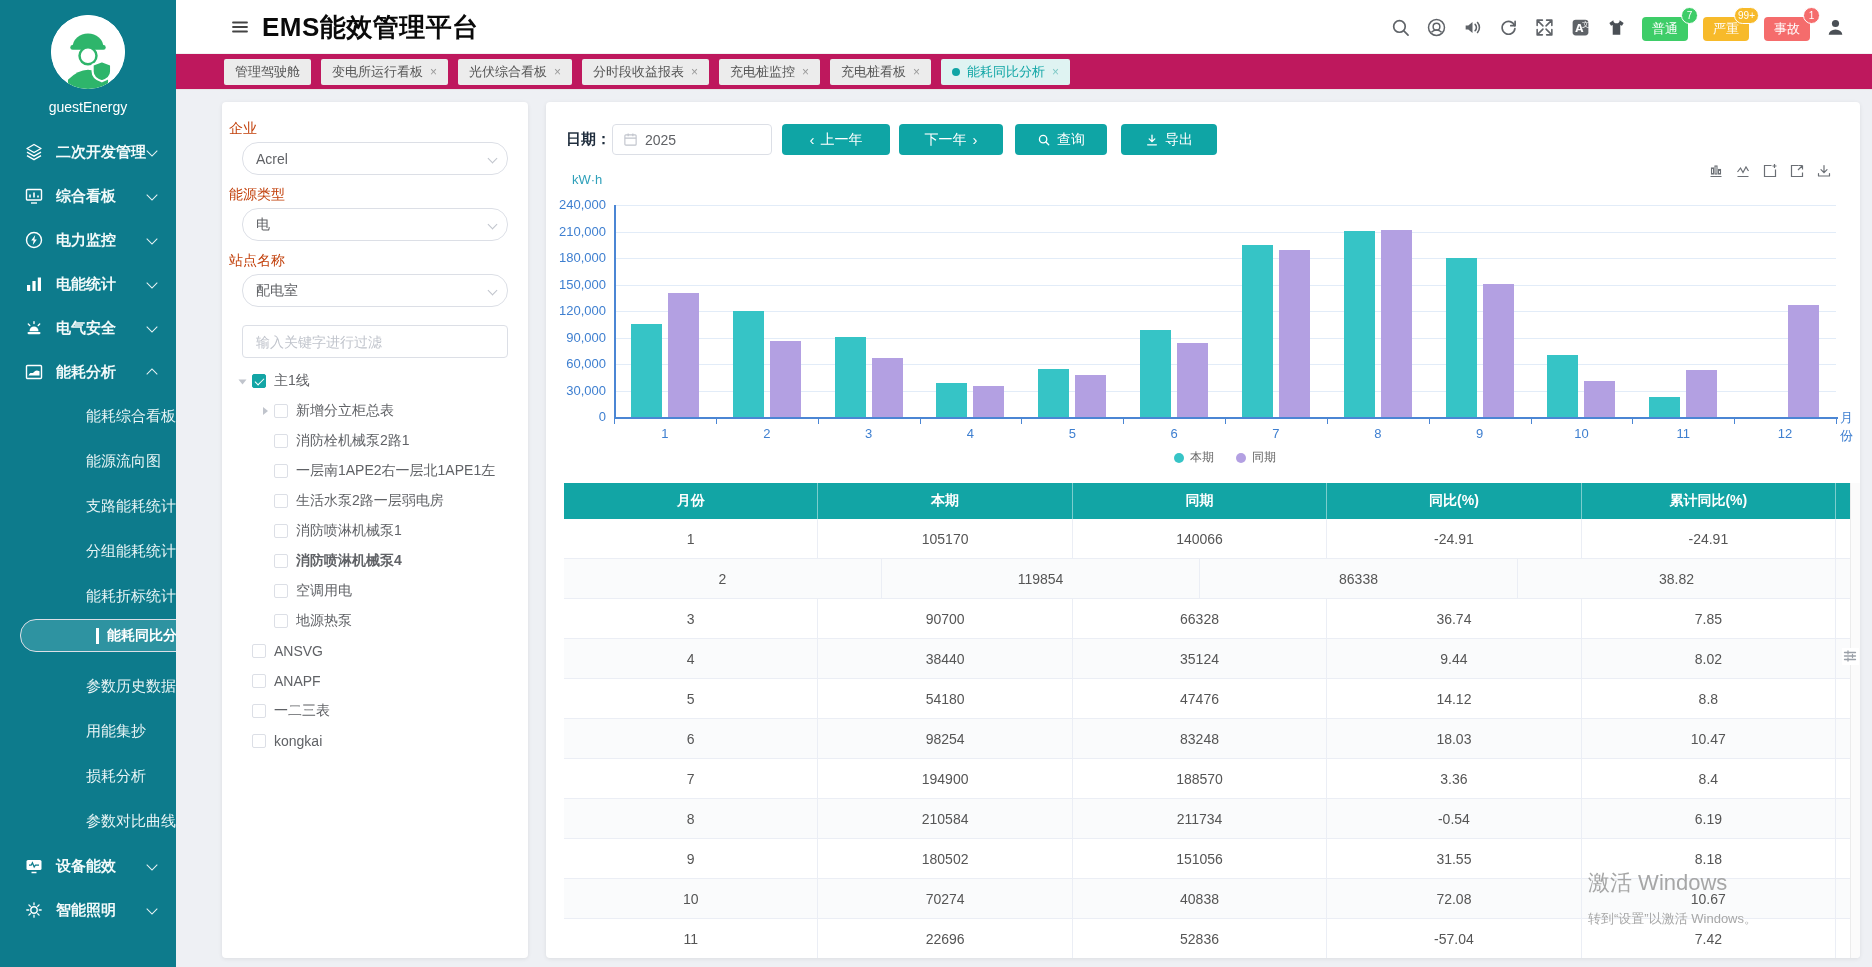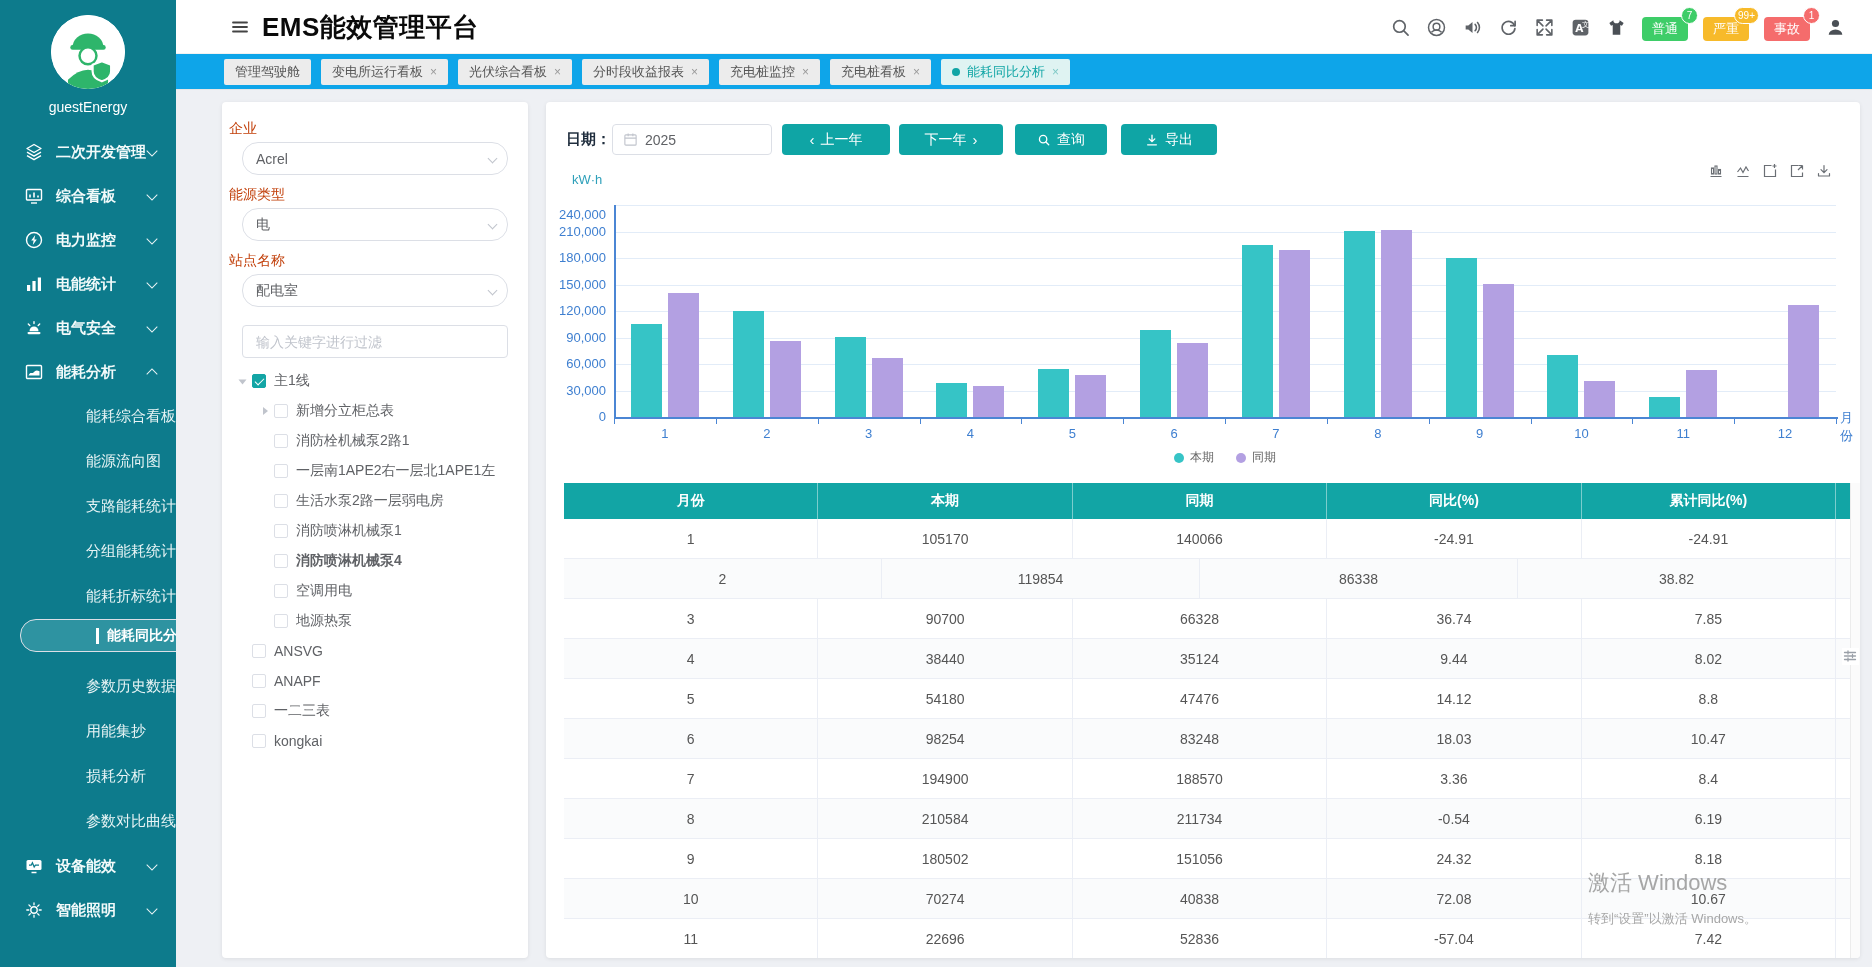--- a/index.html
+++ b/index.html
@@ -37,21 +37,21 @@
   .alarm-btn.normal{background:#3ecd68;}
   .alarm-btn.serious{background:#f7ba2a;}
   .alarm-btn.accident{background:#f56c6c;}
   .alarm-count{position:absolute;top:-10px;right:-10px;min-width:17px;height:17px;border-radius:9px;border:1px solid #fff;
     color:#fff;font-size:10px;display:flex;align-items:center;justify-content:center;padding:0 3px;}
   .alarm-btn.normal .alarm-count{background:#3ecd68;}
   .alarm-btn.serious .alarm-count{background:#f7ba2a;}
   .alarm-btn.accident .alarm-count{background:#f56c6c;}
 
   
-  .tabbar{position:absolute;left:176px;top:54px;right:0;height:36px;background:#0ea5e9;border-bottom:1px solid #e6e6e6;
+  .tabbar{position:absolute;left:176px;top:54px;right:0;height:36px;background:#be185d;border-bottom:1px solid #e6e6e6;
     display:flex;align-items:center;gap:10px;padding-left:48px;z-index:3;}
   .tab{height:26px;display:flex;align-items:center;background:#ececec;border-radius:2px;padding:0 11px;
     font-size:13px;color:#555;cursor:pointer;white-space:nowrap;}
   .tab .dot{width:8px;height:8px;border-radius:50%;background:#0fa5a5;margin-right:7px;}
   .tab .close{margin-left:7px;color:#9a9a9a;font-size:12px;cursor:pointer;}
   .tab.active{background:#dff3f2;color:#0fa5a5;}
   .tab.active .close{color:#7fc9c6;}
 
   
   .content{position:absolute;left:176px;top:90px;right:0;bottom:0;background:#eef0f4;}
@@ -537,21 +537,21 @@
           <div class="ylab" style="left: 4px; top: 227.5px;">90,000</div>
           <div class="gridline" style="left: 68px; top: 209px; width: 1222px;"></div>
           <div class="ylab" style="left: 4px; top: 201px;">120,000</div>
           <div class="gridline" style="left: 68px; top: 182.5px; width: 1222px;"></div>
           <div class="ylab" style="left: 4px; top: 174.5px;">150,000</div>
           <div class="gridline" style="left: 68px; top: 156px; width: 1222px;"></div>
           <div class="ylab" style="left: 4px; top: 148px;">180,000</div>
           <div class="gridline" style="left: 68px; top: 129.5px; width: 1222px;"></div>
           <div class="ylab" style="left: 4px; top: 121.5px;">210,000</div>
           <div class="gridline" style="left: 68px; top: 103px; width: 1222px;"></div>
-          <div class="ylab" style="left: 4px; top: 95px; margin-top: 10px;">240,000</div>
+          <div class="ylab" style="left: 4px; top: 95px;">240,000</div>
           <div class="axis" style="left: 68px; top: 103px; width: 2px; height: 212px;"></div>
           <div class="axis" style="left: 68px; top: 315px; width: 1224px; height: 2px;"></div>
           <div class="xtick" style="left: 68px; top: 317px;"></div>
           <div class="xtick" style="left: 169.833px; top: 317px;"></div>
           <div class="xtick" style="left: 271.667px; top: 317px;"></div>
           <div class="xtick" style="left: 373.5px; top: 317px;"></div>
           <div class="xtick" style="left: 475.333px; top: 317px;"></div>
           <div class="xtick" style="left: 577.167px; top: 317px;"></div>
           <div class="xtick" style="left: 679px; top: 317px;"></div>
           <div class="xtick" style="left: 780.833px; top: 317px;"></div>
@@ -677,21 +677,21 @@
             <div class="td">210584</div>
             <div class="td">211734</div>
             <div class="td">-0.54</div>
             <div class="td">6.19</div>
             <div class="td sliver"></div>
           </div>
           <div class="trow">
             <div class="td">9</div>
             <div class="td">180502</div>
             <div class="td">151056</div>
-            <div class="td">24.32</div>
+            <div class="td">31.55</div>
             <div class="td">8.18</div>
             <div class="td sliver"></div>
           </div>
           <div class="trow">
             <div class="td">10</div>
             <div class="td">70274</div>
             <div class="td">40838</div>
             <div class="td">72.08</div>
             <div class="td">10.67</div>
             <div class="td sliver"></div>

